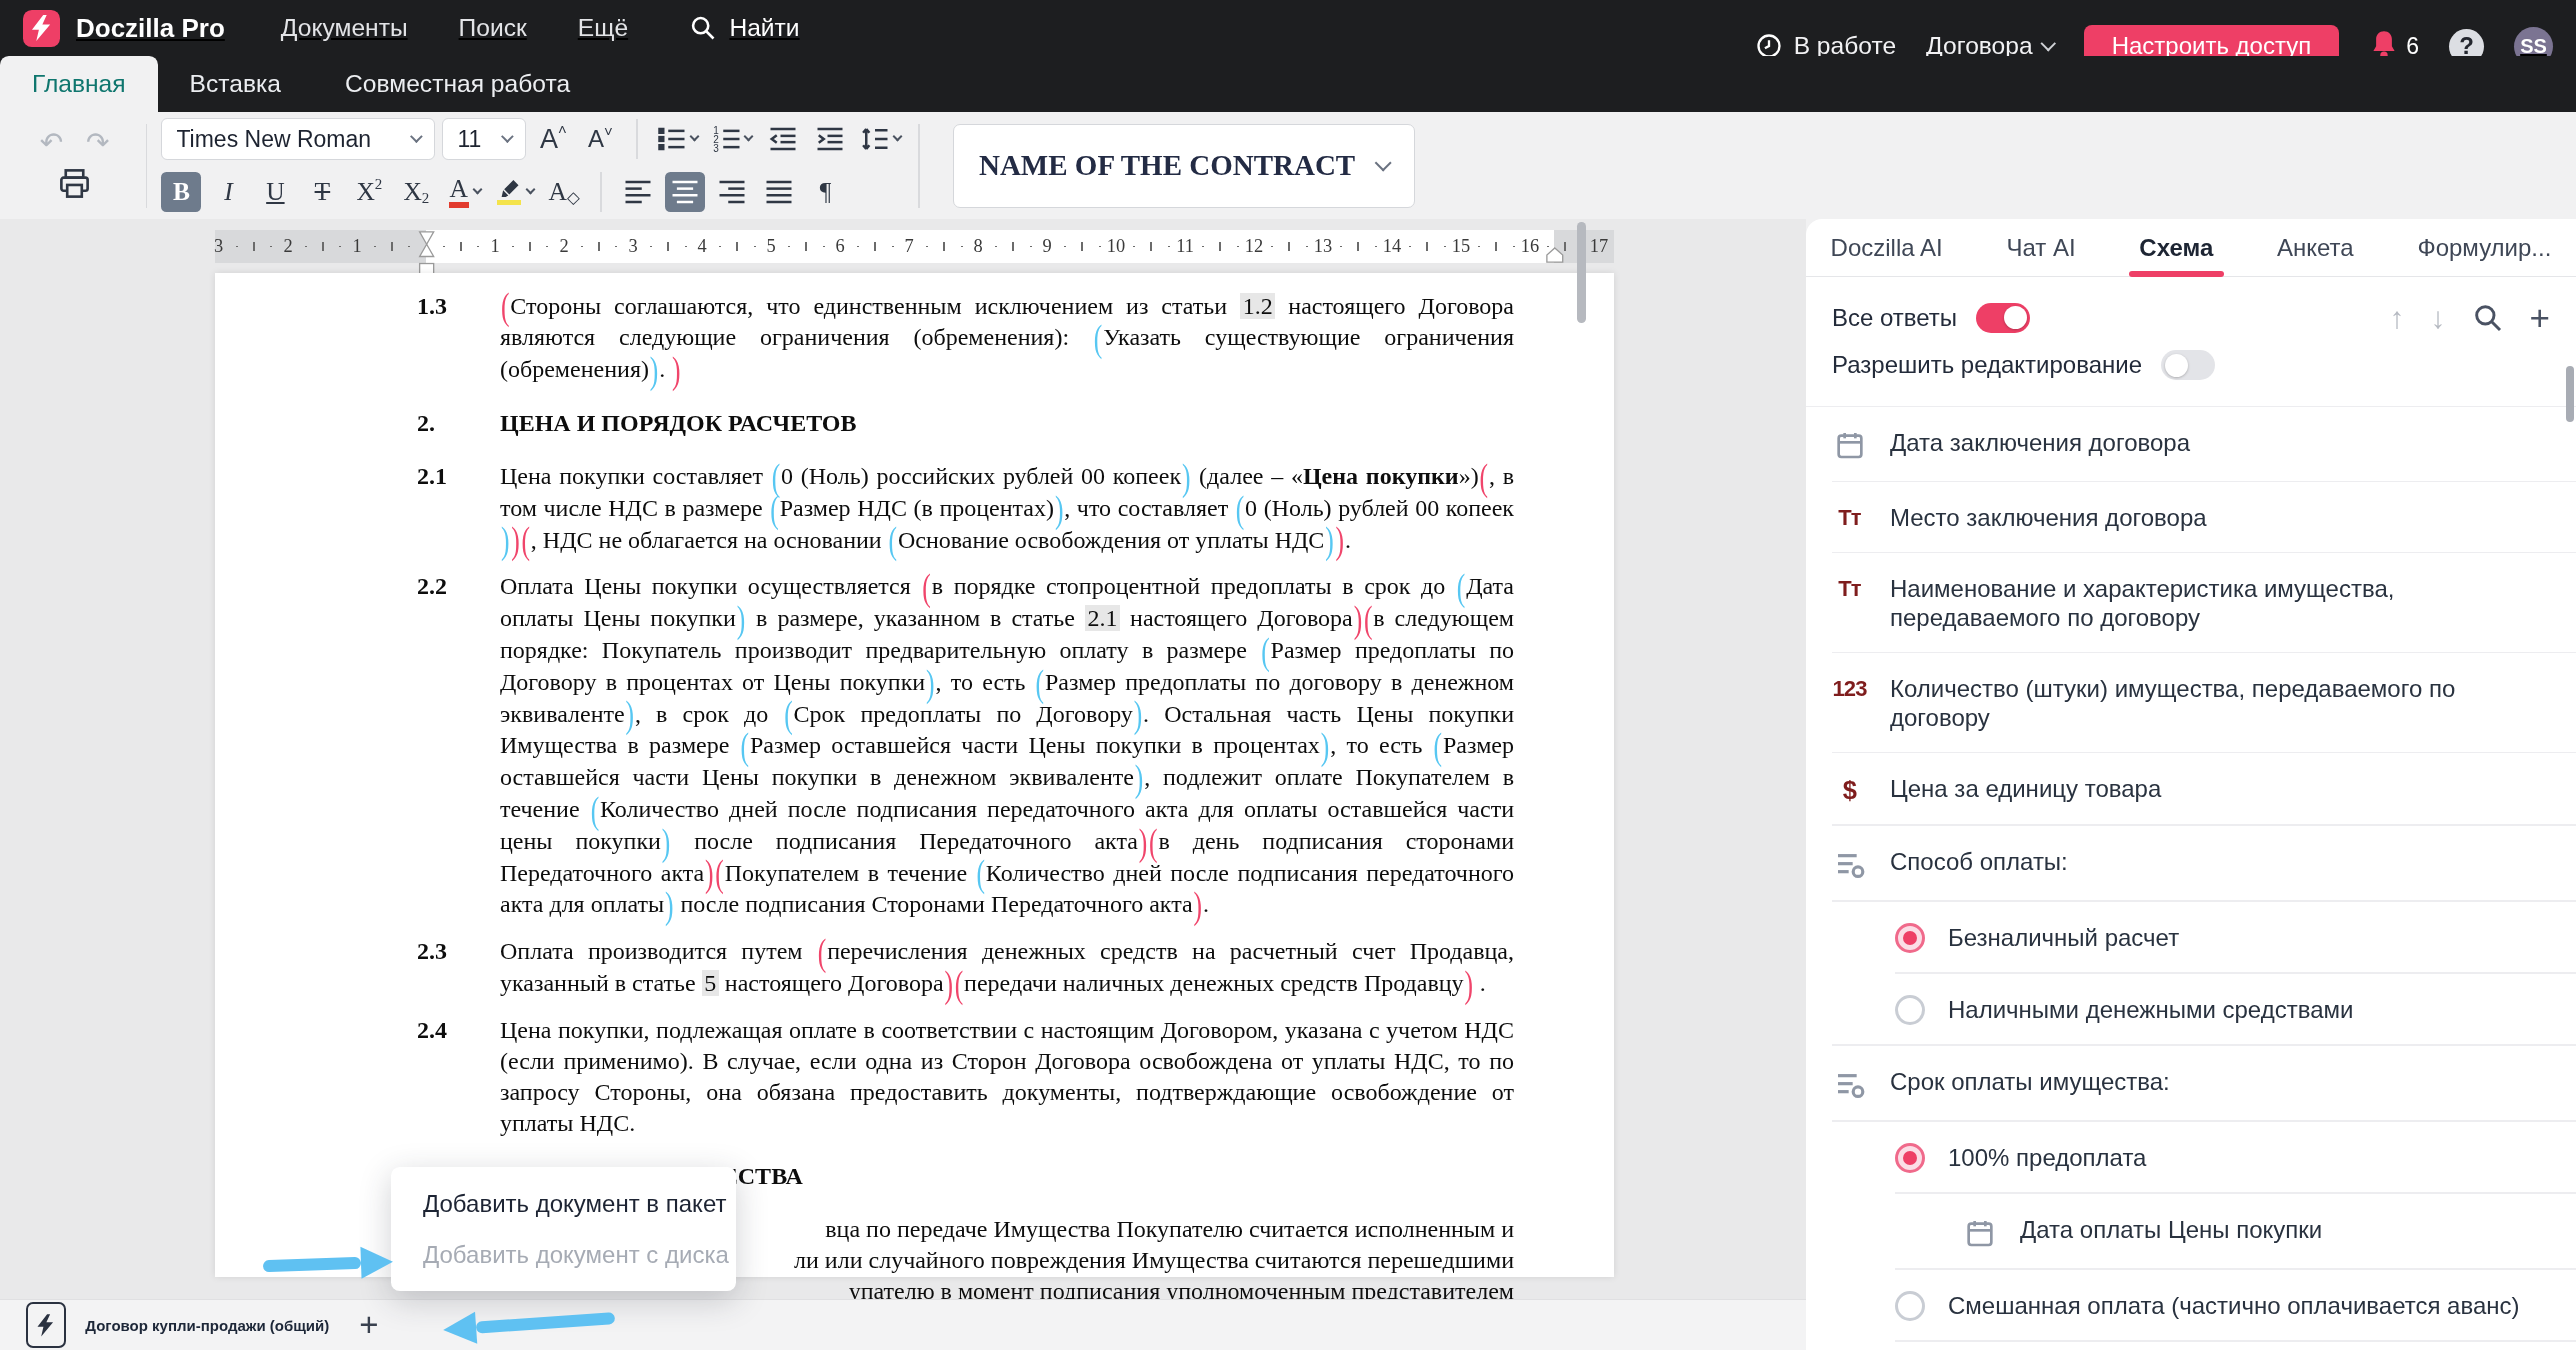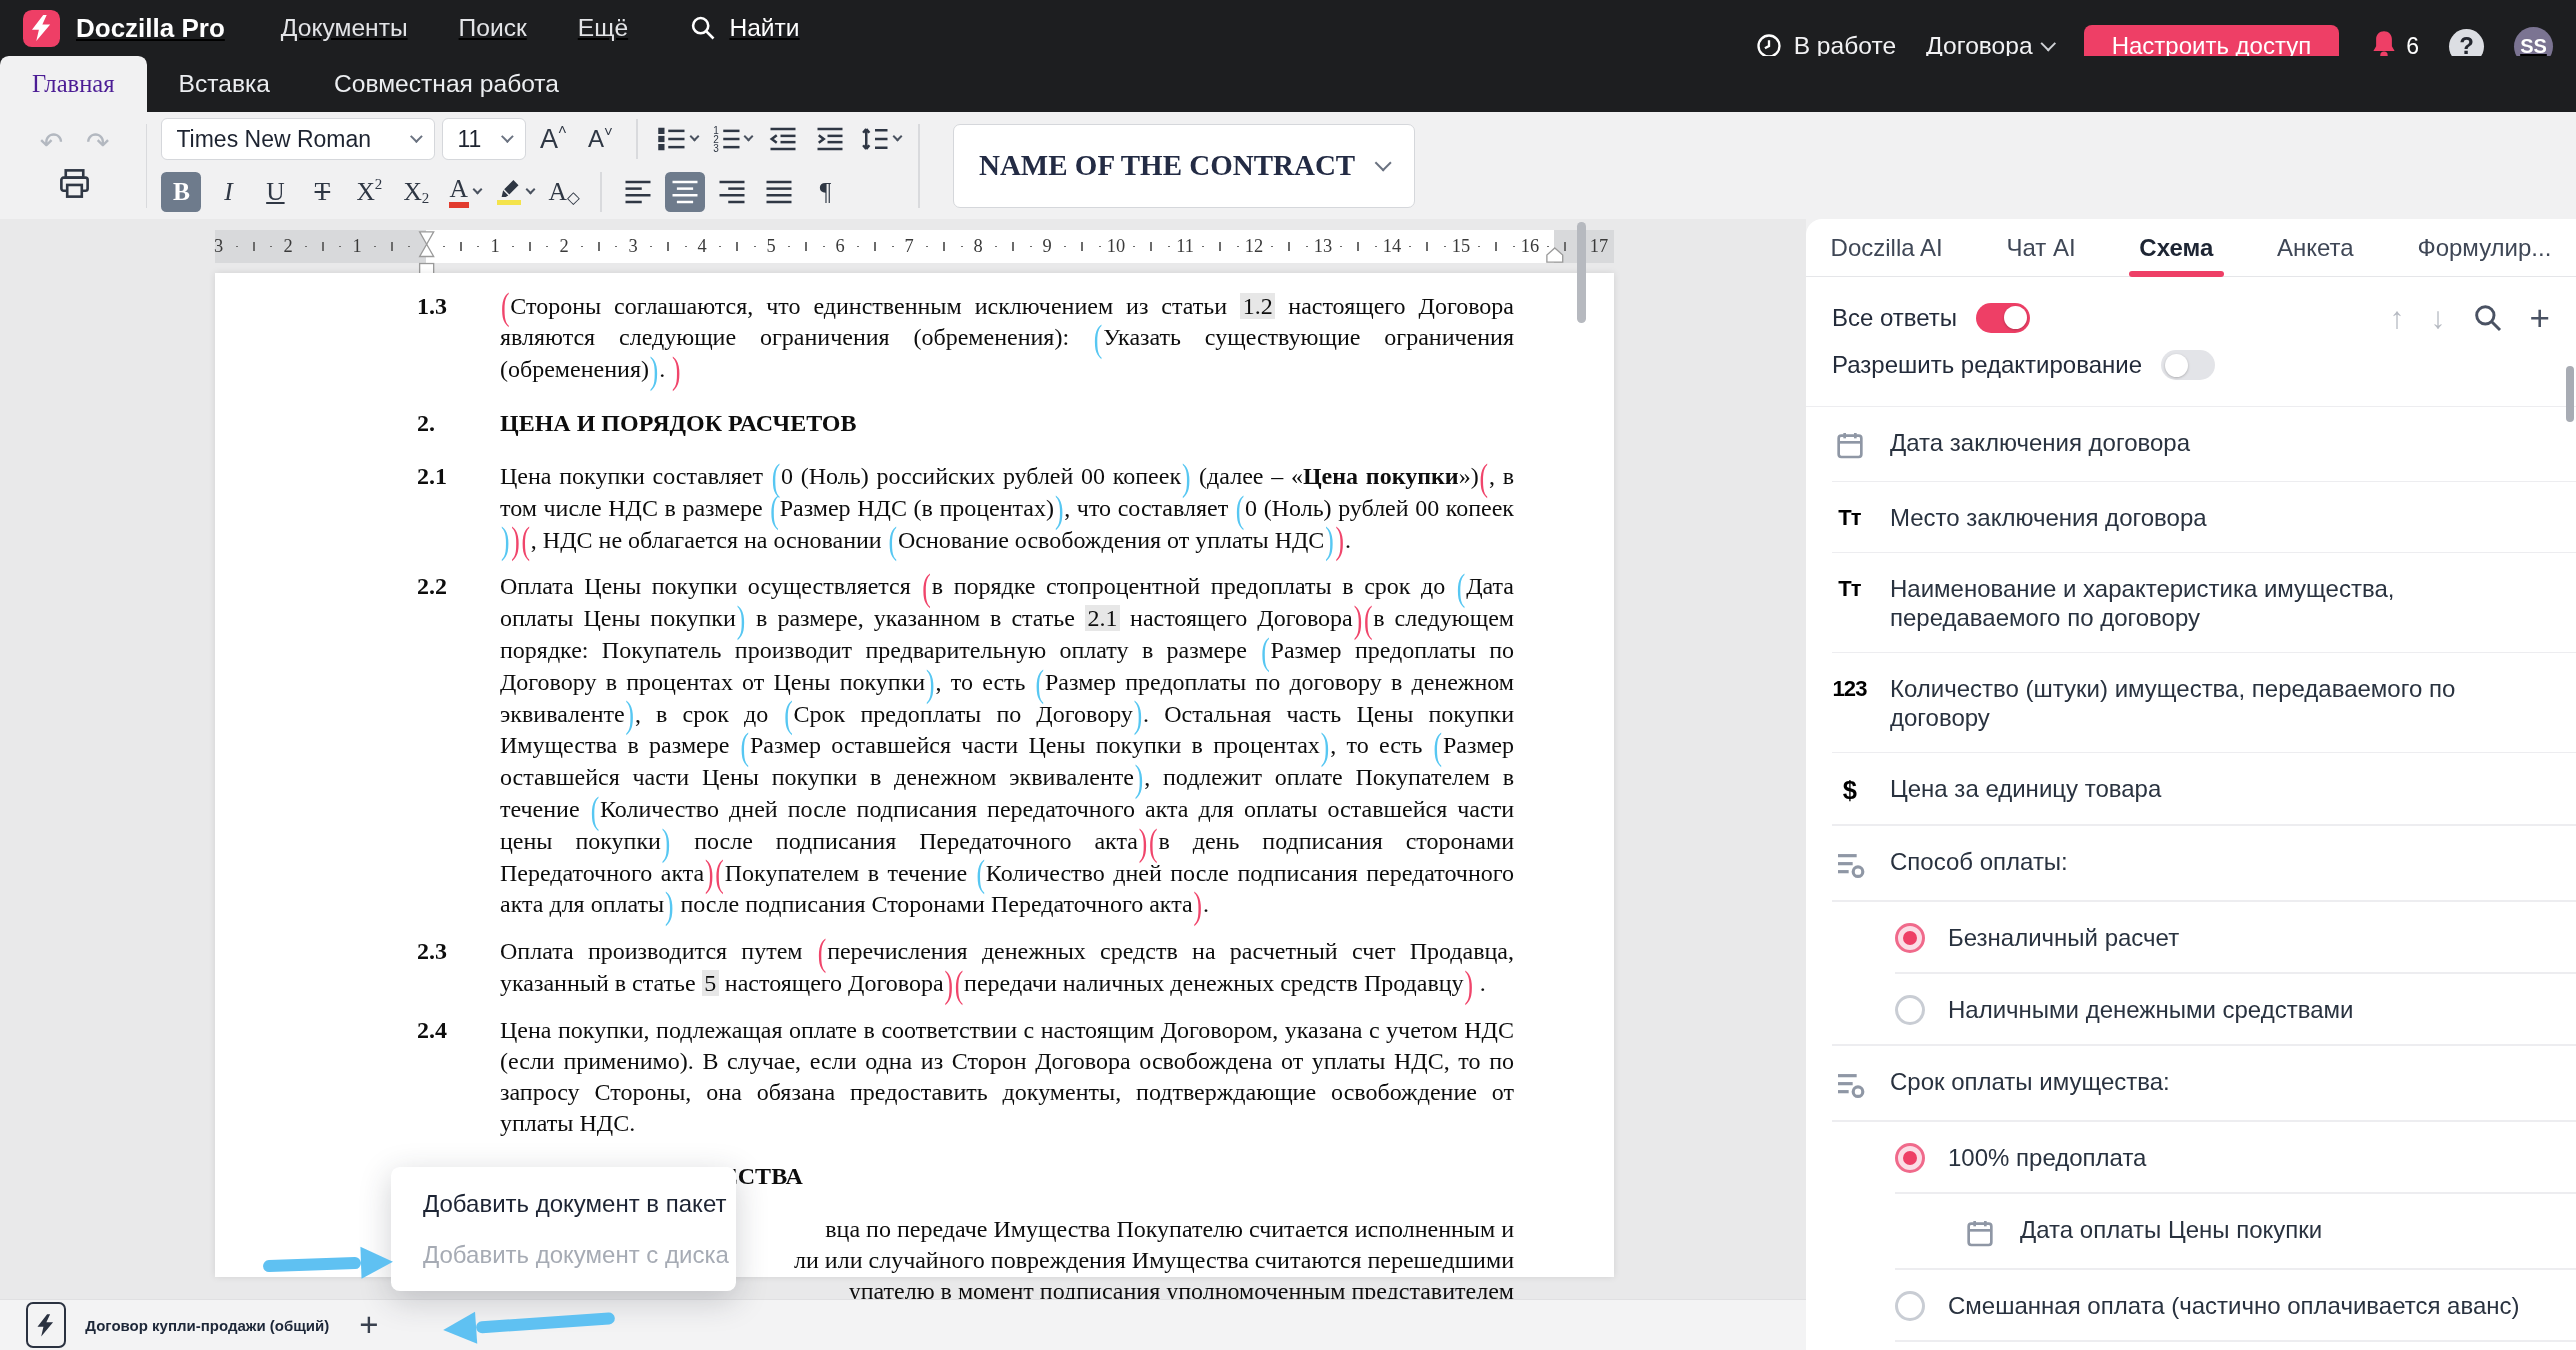--- a/index.html
+++ b/index.html
@@ -18,21 +18,21 @@
   .hdr-actions { display:flex; align-items:center; gap:10.5px; color:#f2f2f4; font-size:24.6px; }
   .chev { width:10.5px; height:10.5px; border-right:2.6px solid #cfd1d5; border-bottom:2.6px solid #cfd1d5; transform:rotate(45deg); margin-top:-5.3px; }
   .share-btn { height:42px; background:#ee3f66; color:#fff; font-size:24px; border:none; border-radius:8px; padding:0 28px; display:flex; align-items:center; }
   .bell-wrap { display:flex; align-items:center; gap:7px; color:#fff; font-size:23px; }
   .help-circle { width:35px; height:35px; border-radius:50%; background:#dcdee3; color:#23262e; font-size:24px; font-weight:bold; display:flex; align-items:center; justify-content:center; }
   .avatar { width:39px; height:39px; border-radius:50%; background:#7b7492; color:#fff; font-size:20px; font-weight:bold; display:flex; align-items:center; justify-content:center; }
 
   
   .ribbon { position:absolute; left:0; top:56px; width:2576px; height:56px; background:#1d1e20; display:flex; align-items:flex-end; }
   .rtab { height:56px; display:flex; align-items:center; padding:0 32px; font-size:24.6px; color:#eceef1; }
-  .rtab.active { background:#f1f1f2; color:#4c1d95; border-radius:8.8px 8.8px 0 0;font-family:Liberation Serif, serif; }
+  .rtab.active { background:#f1f1f2; color:#0f766e; border-radius:8.8px 8.8px 0 0; }
 
   
   .toolbar { position:absolute; left:0; top:112px; width:2576px; height:107px; background:#f1f1f2; display:flex; align-items:center; padding:0 17.6px; }
   .tb-left { display:flex; flex-direction:column; gap:10.5px; align-items:center; width:114px; }
   .tb-left .rowi { display:flex; gap:23px; }
   .ghost { color:#b3b8c0; font-size:28px; line-height:26px; }
   .tb-sep { width:1.8px; height:84px; background:#d9dadd; margin:0 14px; }
   .tb-main { display:flex; flex-direction:column; gap:8.8px; }
   .tb-row { display:flex; align-items:center; gap:7px; height:44px; }
   .sel { background:#fff; border:1.8px solid #d5d7db; border-radius:6.1px; height:42px; display:flex; align-items:center; padding:0 14px; gap:14px; color:#1d2330; font-size:23px; }
@@ -87,21 +87,21 @@
   .toggle.on { background:#ee3f66; }
   .toggle.off { background:#e3e4e8; }
   .toggle .knob { position:absolute; top:3.5px; width:23px; height:23px; border-radius:50%; background:#fff; box-shadow:0 0.9px 2.6px rgba(0,0,0,.25); }
   .toggle.on .knob { right:3.5px; } .toggle.off .knob { left:3.5px; }
   .pctl-icons { margin-left:auto; display:flex; align-items:center; gap:26px; }
   .arr-ico { font-size:30px; color:#b6bac2; }
   .plus-ico { font-size:35px; color:#4a5263; line-height:26px; }
   .pitems { }
   .prow { position:relative; display:flex; align-items:flex-start; padding-top:21px; padding-bottom:21px; }
   .prow .divider { position:absolute; bottom:0; right:0; height:1.8px; background:#ededf0; }
-  .pico { width:35px; flex-shrink:0; display:flex; justify-content:center; color:#000000; margin-top:1.8px; }
+  .pico { width:35px; flex-shrink:0; display:flex; justify-content:center; color:#7f1d1d; margin-top:1.8px; }
   .pico.txt { font-size:22px; font-weight:bold; letter-spacing:-0.9px; }
   .plabel { margin-left:23px; font-size:24px; line-height:29px; color:#29323f; max-width:579px; }
   .radio { width:30px; height:30px; border-radius:50%; flex-shrink:0; }
   .radio.on { border:3.5px solid #f06a8b; background:#fbdde6; position:relative; }
   .radio.on::after { content:""; position:absolute; left:50%; top:50%; width:14px; height:14px; margin:-7px 0 0 -7px; border-radius:50%; background:#ee3f66; }
   .radio.off { border:3.5px solid #c9cdd4; background:#fff; }
   .panel-thumb { position:absolute; left:2566px; top:366px; width:8px; height:56px; border-radius:4.4px; background:#a8acb4; }
 
   
   .bbar { position:absolute; left:0; top:1299px; width:1806px; height:51px; background:#f3f3f4; border-top:1.8px solid #e0e0e2; display:flex; align-items:center; padding:0 26px; }

